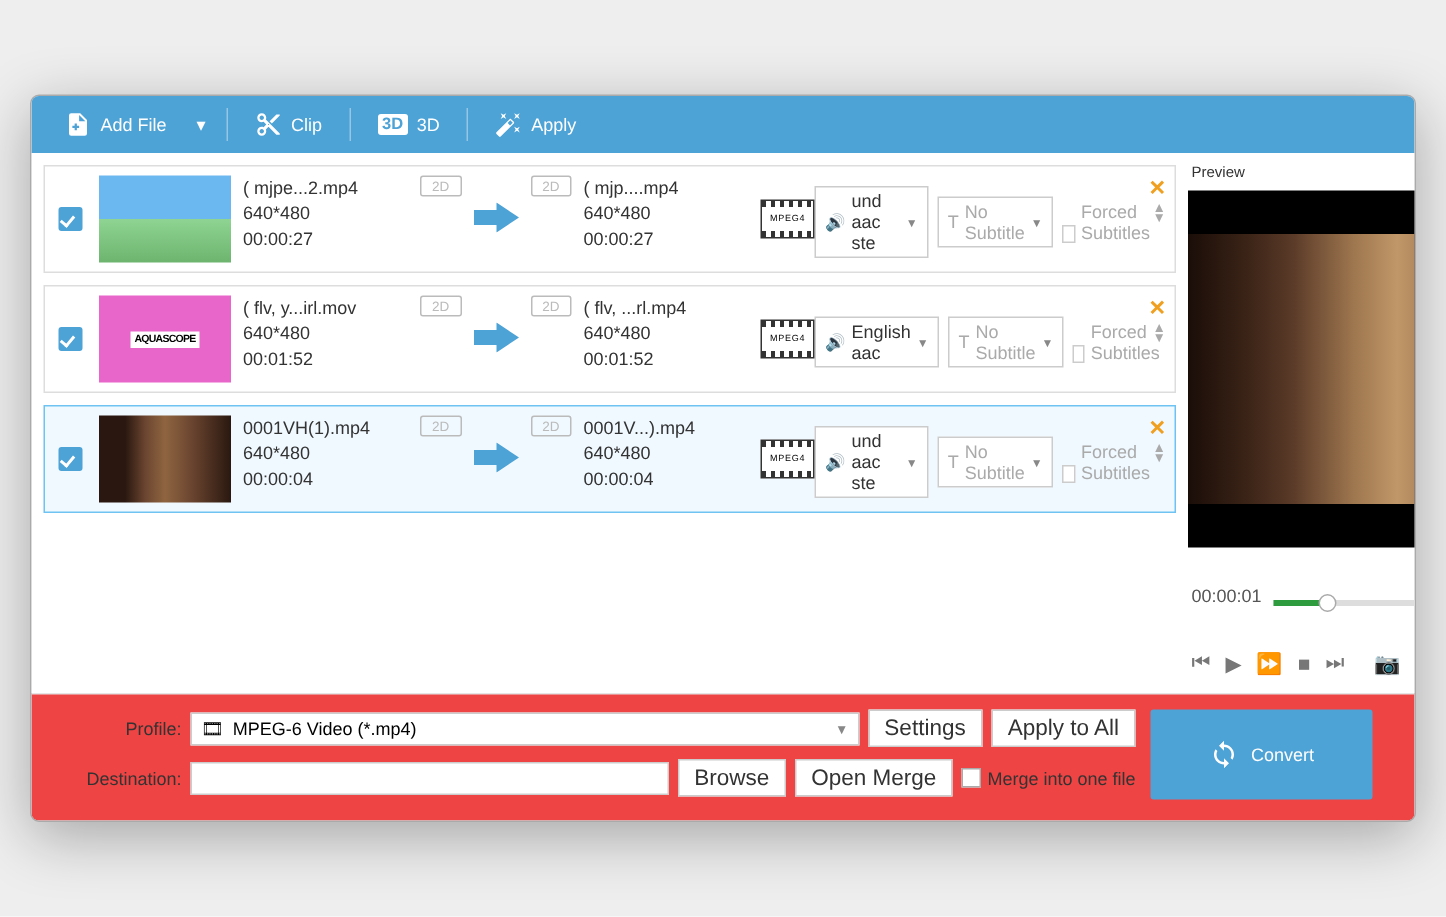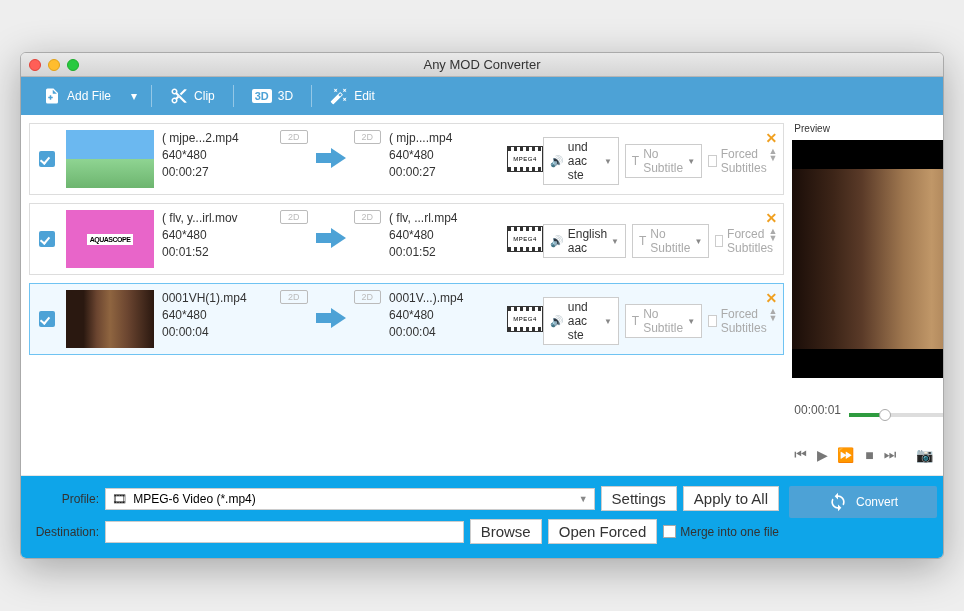--- a/index.html
+++ b/index.html
@@ -40,60 +40,52 @@
 .fmticon{width:36px;height:26px;background:#fff;border:1px solid #333;position:relative;align-self:center}
 .fmticon::before,.fmticon::after{content:"";position:absolute;left:0;right:0;height:4px;background:repeating-linear-gradient(90deg,#333 0 3px,#fff 3px 6px)}
 .fmticon::before{top:0}.fmticon::after{bottom:0}
 .fmticon span{position:absolute;top:9px;left:0;right:0;text-align:center;font-size:6px;letter-spacing:.5px}
 .xbtn{position:absolute;top:6px;right:6px;color:#f0a020;font-size:14px;cursor:pointer;font-weight:bold}
 .udbtn{position:absolute;top:24px;right:6px;color:#aaa;font-size:9px;cursor:pointer;line-height:.8}
 .botrow{display:flex;gap:6px;align-items:center;margin-top:4px}
 .dropdown{border:1px solid #ccc;padding:2px 6px;font-size:11px;display:flex;align-items:center;gap:4px;cursor:pointer;background:#fff;color:#333}
 .dropdown.disabled{color:#aaa}
 .dropdown .car{font-size:8px;color:#888}
-.fsub{display:flex;align-items:center;gap:4px;color:#aaa;font-size:11px}
+.fsub{display:flex;align-items:flex-end;gap:4px;color:#aaa;font-size:11px}
 .fsub .box{width:12px;height:12px;border:1px solid #ccc;background:#fff}
 .preview{width:318px;display:flex;flex-direction:column}
 .pvlabel{font-size:10px;color:#333;margin-bottom:6px;padding-left:2px}
 .pvframe{width:100%;height:238px;background:#000;display:flex;align-items:center;justify-content:center;position:relative}
 .pvimg{width:100%;height:180px;background:linear-gradient(90deg,#1a0d08 0%,#3d2518 15%,#5a3a28 25%,#a07850 40%,#c09768 50%,#a07850 60%,#5a3a28 75%,#2a1510 100%);position:relative}
 .pvtime{display:flex;align-items:flex-end;gap:8px;padding:25px 2px;color:#555;font-size:11px}
 .pvbar{flex:1;height:4px;background:#ddd;position:relative;cursor:pointer}
 .pvprog{position:absolute;left:0;top:0;bottom:0;width:22%;background:#2e9b3f}
 .pvhandle{position:absolute;left:22%;top:-4px;width:12px;height:12px;background:#fff;border:1px solid #aaa;border-radius:50%;transform:translateX(-50%)}
 .pvctrls{display:flex;align-items:center;gap:10px;padding:4px 2px;color:#777}
 .pvctrls .pc{cursor:pointer;font-size:14px}
 .pvctrls .spacer{flex:1}
 .volbar{width:60px;height:4px;background:#2e9b3f;position:relative}
 .volbar::after{content:"";position:absolute;right:-5px;top:-3px;width:10px;height:10px;background:#fff;border:1px solid #aaa;border-radius:50%}
-.bottom{padding:10px 6px 14px;background:#0ea5e9;border-top:1px solid #e5e5e5;display:flex;gap:10px;align-items:flex-start}
+.bottom{padding:10px 28px 14px;background:#ef4444;border-top:1px solid #e5e5e5;display:flex;gap:10px;align-items:flex-start}
 .formrows{flex:1;display:flex;flex-direction:column;gap:8px}
 .frow{display:flex;align-items:center;gap:6px}
 .flabel{width:72px;text-align:right;color:#333;font-size:12px}
 .finput{flex:1;border:1px solid #ccc;background:#fff;height:22px;padding:0 6px;display:flex;align-items:center;gap:6px;font-size:12px}
 .finput.profile .car{margin-left:auto;font-size:9px;color:#888}
 .fbtn{border:1px solid #ccc;background:#fff;padding:3px 10px;font-size:15px;cursor:pointer;color:#333}
 .merge{display:flex;align-items:center;gap:4px;font-size:12px;color:#333}
 .merge .box{width:13px;height:13px;border:1px solid #aaa;background:#fff;cursor:pointer}
-.convertbtn{width:148px;height:32px;background:#4da2d6;color:#fff;display:flex;align-items:center;justify-content:center;gap:8px;font-size:17px;font-weight:500;cursor:pointer;border-radius:2px}
+.convertbtn{width:148px;height:60px;background:#4da2d6;color:#fff;display:flex;align-items:center;justify-content:center;gap:8px;font-size:17px;font-weight:500;cursor:pointer;border-radius:2px}
 .convertbtn svg{width:20px;height:20px;fill:#fff}
 .spk{font-size:11px}
 </style>
 </head>
 <body>
 
 <div class="window">
-  <div class="titlebar">
-    <div class="traffic">
-      <div class="tl red"></div>
-      <div class="tl yellow"></div>
-      <div class="tl green"></div>
-    </div>
-    <div class="title">Any MOD Converter</div>
-  </div>
 
   <div class="toolbar">
     <div class="tbtn">
       <svg viewBox="0 0 24 24">
           <path d="M14 2H6a2 2 0 00-2 2v16a2 2 0 002 2h12a2 2 0 002-2V8l-6-6zm-1 13h-2v2H9v-2H7v-2h2v-2h2v2h2v2zm0-8V3.5L18.5 9H13z"></path>
         </svg>
       <span>Add File</span>
     </div>
     <div class="tdrop">▾</div>
     <div class="tsep"></div>
@@ -106,21 +98,21 @@
     <div class="tsep"></div>
     <div class="tbtn">
       <span class="badge3d">3D</span>
       <span>3D</span>
     </div>
     <div class="tsep"></div>
     <div class="tbtn">
       <svg viewBox="0 0 24 24">
           <path d="M7.5 5.6L5 7l1.4-2.5L5 2l2.5 1.4L10 2 8.6 4.5 10 7 7.5 5.6zm12 9.8L22 14l-1.4 2.5L22 19l-2.5-1.4L17 19l1.4-2.5L17 14l2.5 1.4zM22 2l-1.4 2.5L22 7l-2.5-1.4L17 7l1.4-2.5L17 2l2.5 1.4L22 2zm-8.66 10.78l2.44-2.44-2.12-2.12-2.44 2.44 2.12 2.12zm1.03-5.49l2.34 2.34c.39.39.39 1.02 0 1.41L5.04 22.71c-.39.39-1.02.39-1.41 0L1.29 20.37c-.39-.39-.39-1.02 0-1.41L12.96 7.29c.39-.39 1.02-.39 1.41 0z"></path>
         </svg>
-      <span>Edit</span>
+      <span>Apply</span>
     </div>
   </div>
 
   <div class="content">
     <div class="list">
 
       <div class="item">
         <div class="checkcol">
             <div class="chk"></div>
           </div>
@@ -305,21 +297,21 @@
         </div>
         <div class="fbtn">Settings</div>
         <div class="fbtn">Apply to All</div>
       </div>
       <div class="frow">
         <div class="flabel">Destination:</div>
         <div class="finput">
             <span></span>
           </div>
         <div class="fbtn">Browse</div>
-        <div class="fbtn">Open Forced</div>
+        <div class="fbtn">Open Merge</div>
         <div class="merge">
             <div class="box"></div>
             <span>Merge into one file</span>
           </div>
       </div>
     </div>
     <div class="convertbtn">
       <svg viewBox="0 0 24 24">
           <path d="M12 4V1L8 5l4 4V6c3.31 0 6 2.69 6 6 0 1.01-.25 1.97-.7 2.8l1.46 1.46C19.54 15.03 20 13.57 20 12c0-4.42-3.58-8-8-8zm0 14c-3.31 0-6-2.69-6-6 0-1.01.25-1.97.7-2.8L5.24 7.74C4.46 8.97 4 10.43 4 12c0 4.42 3.58 8 8 8v3l4-4-4-4v3z"></path>
         </svg>

